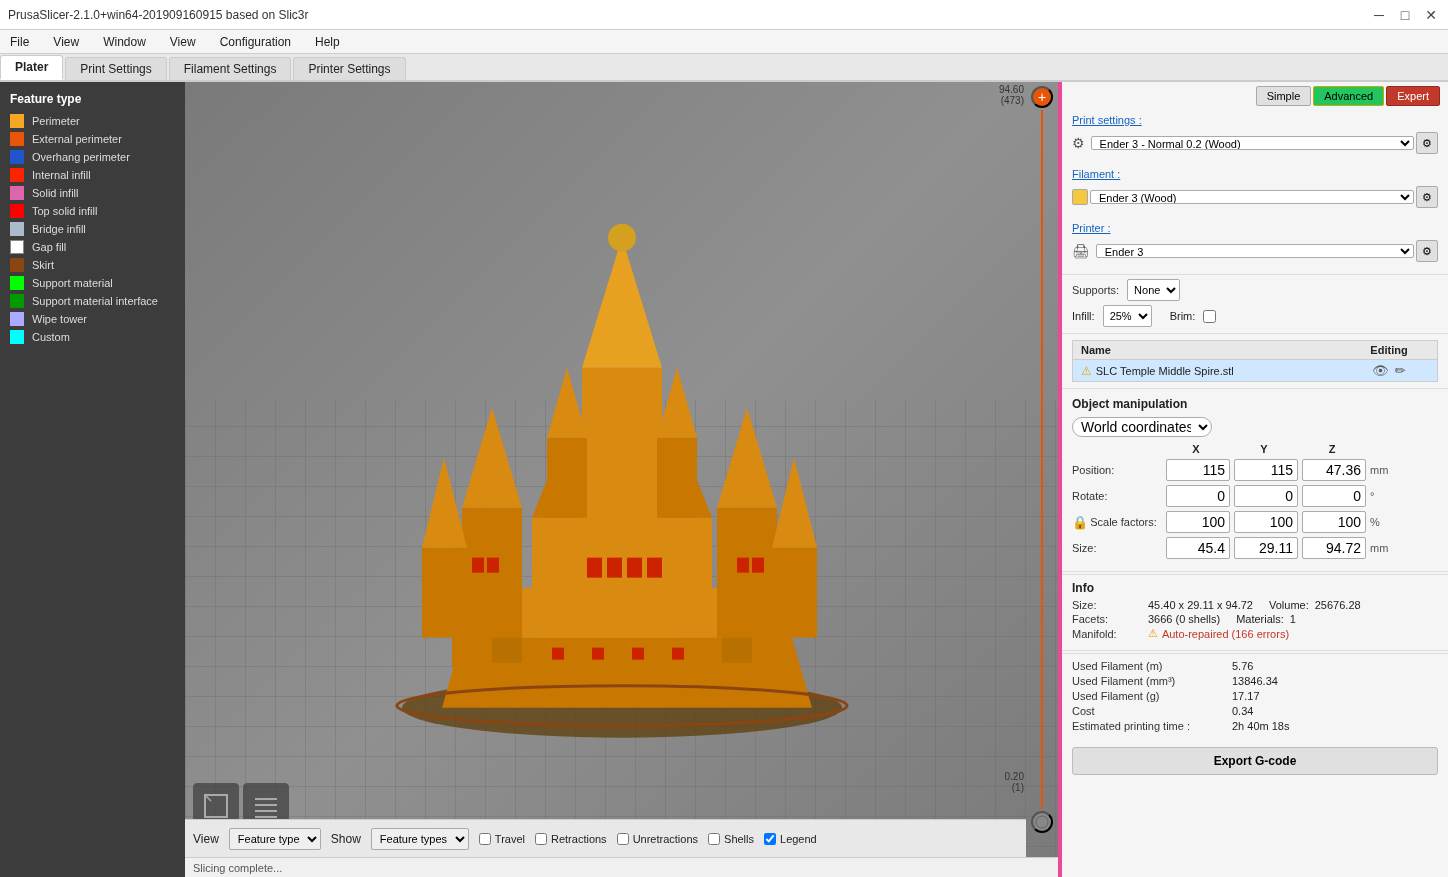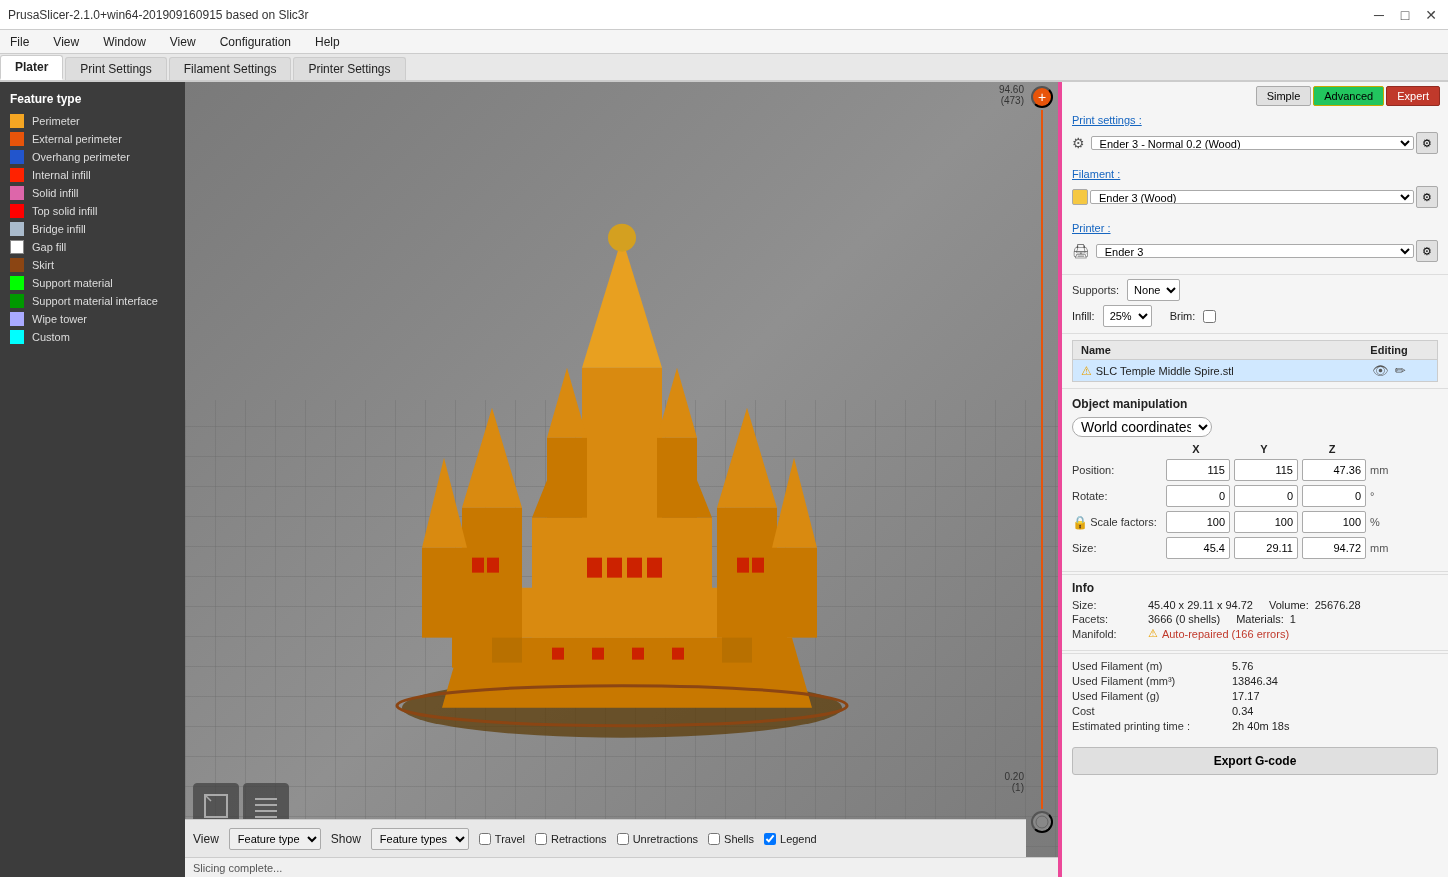--- a/index.html
+++ b/index.html
@@ -92,21 +92,21 @@
     .edit-btn { cursor: pointer; font-size: 13px; color: #555; }
     
     
     .obj-manip { padding: 6px 10px; }
     .obj-manip-title { font-weight: bold; font-size: 12px; margin-bottom: 6px; }
     .coord-dropdown { height: 20px; font-size: 14px; border: 1px solid #aaa; border-radius: 10px; padding: 0 4px; background: white; width: 140px; }
     .coord-row { display: flex; align-items: center; margin-bottom: 4px; gap: 4px; }
     .coord-label { font-size: 11px; color: #333; width: 90px; }
     .coord-xyz-header { display: flex; align-items: center; margin-bottom: 2px; }
     .coord-xyz-header .spacer { width: 90px; }
-    .coord-input { width: 64px; height: 22px; font-size: 11px; border: 1px solid #aaa; border-radius: 2px; padding: 0 4px; background: white; text-align: right; }
+    .coord-input { width: 64px; height: 22px; font-size: 14px; border: 1px solid #aaa; border-radius: 2px; padding: 0 4px; background: white; text-align: right; }
     .coord-unit { font-size: 11px; color: #555; width: 24px; }
     .lock-icon { font-size: 13px; cursor: pointer; margin-right: 2px; color: #555; }
     
     
     .info-section { padding: 6px 10px; border-top: 1px solid #ddd; }
     .info-title { font-weight: bold; font-size: 12px; margin-bottom: 4px; }
     .info-row { display: flex; align-items: center; margin-bottom: 2px; font-size: 11px; gap: 6px; }
     .info-key { color: #333; min-width: 70px; }
     .info-val { color: #222; }
     .info-warn { color: #c0392b; display: flex; align-items: center; gap: 4px; font-size: 11px; }

